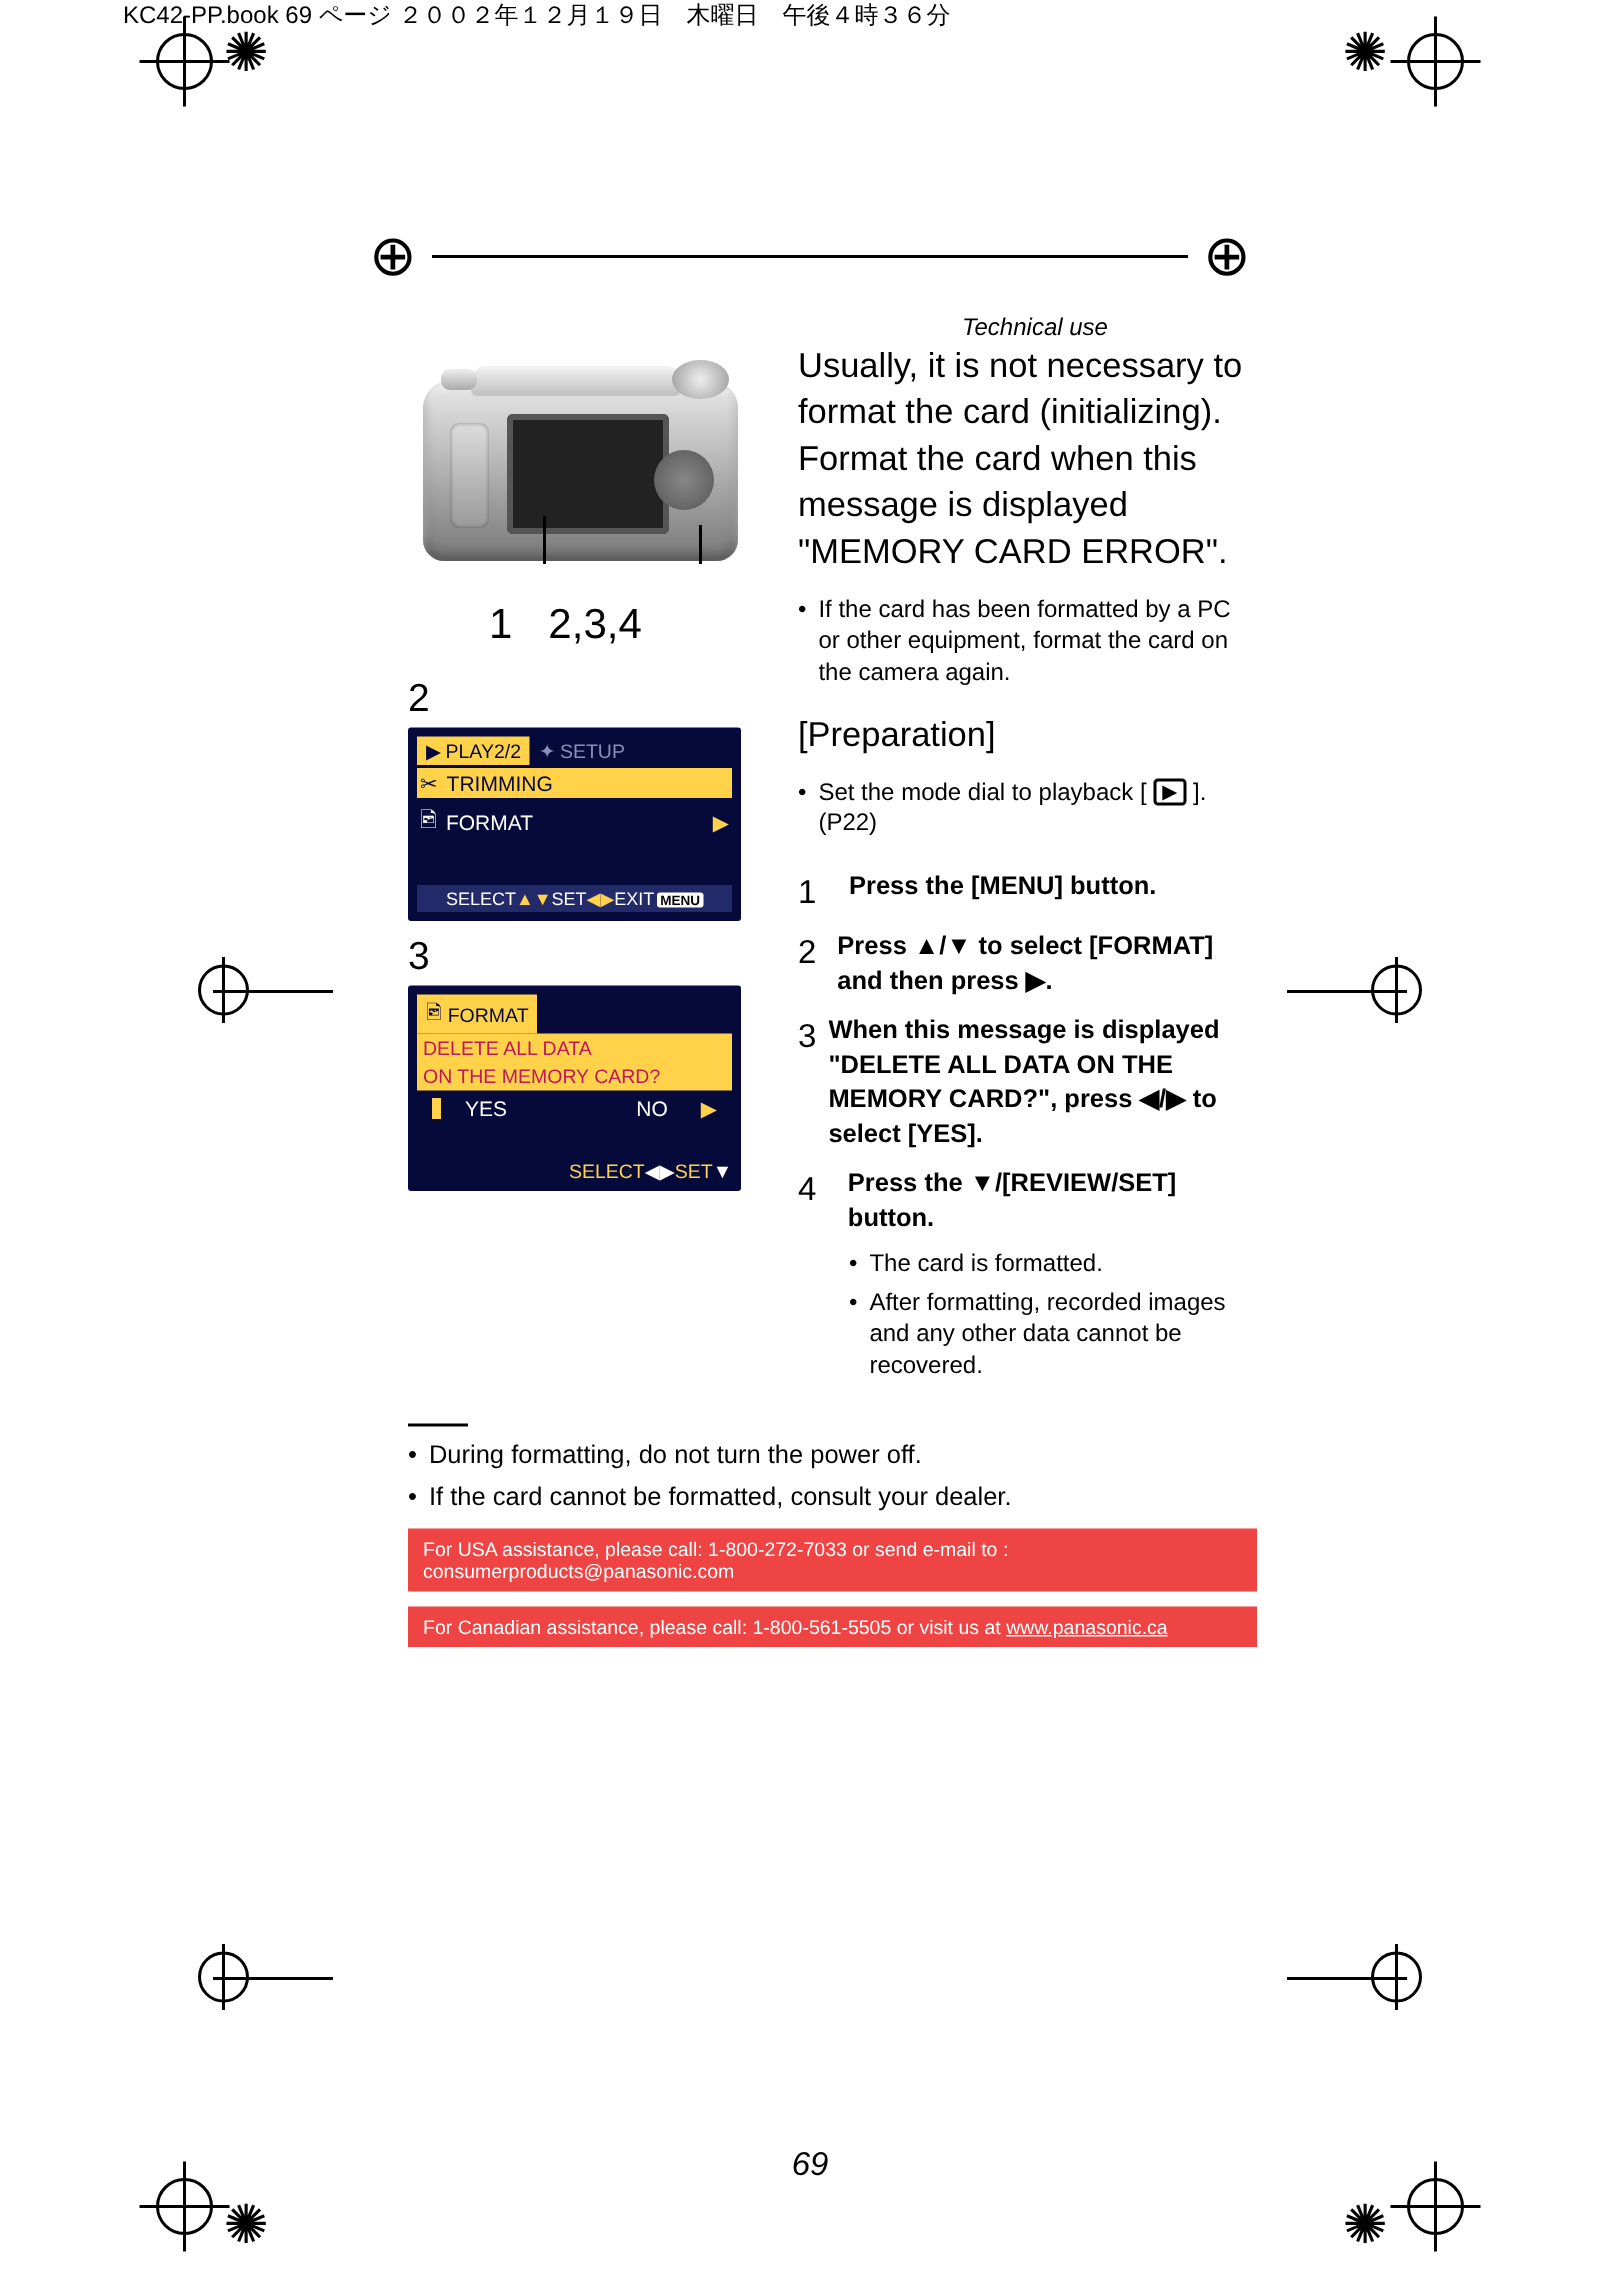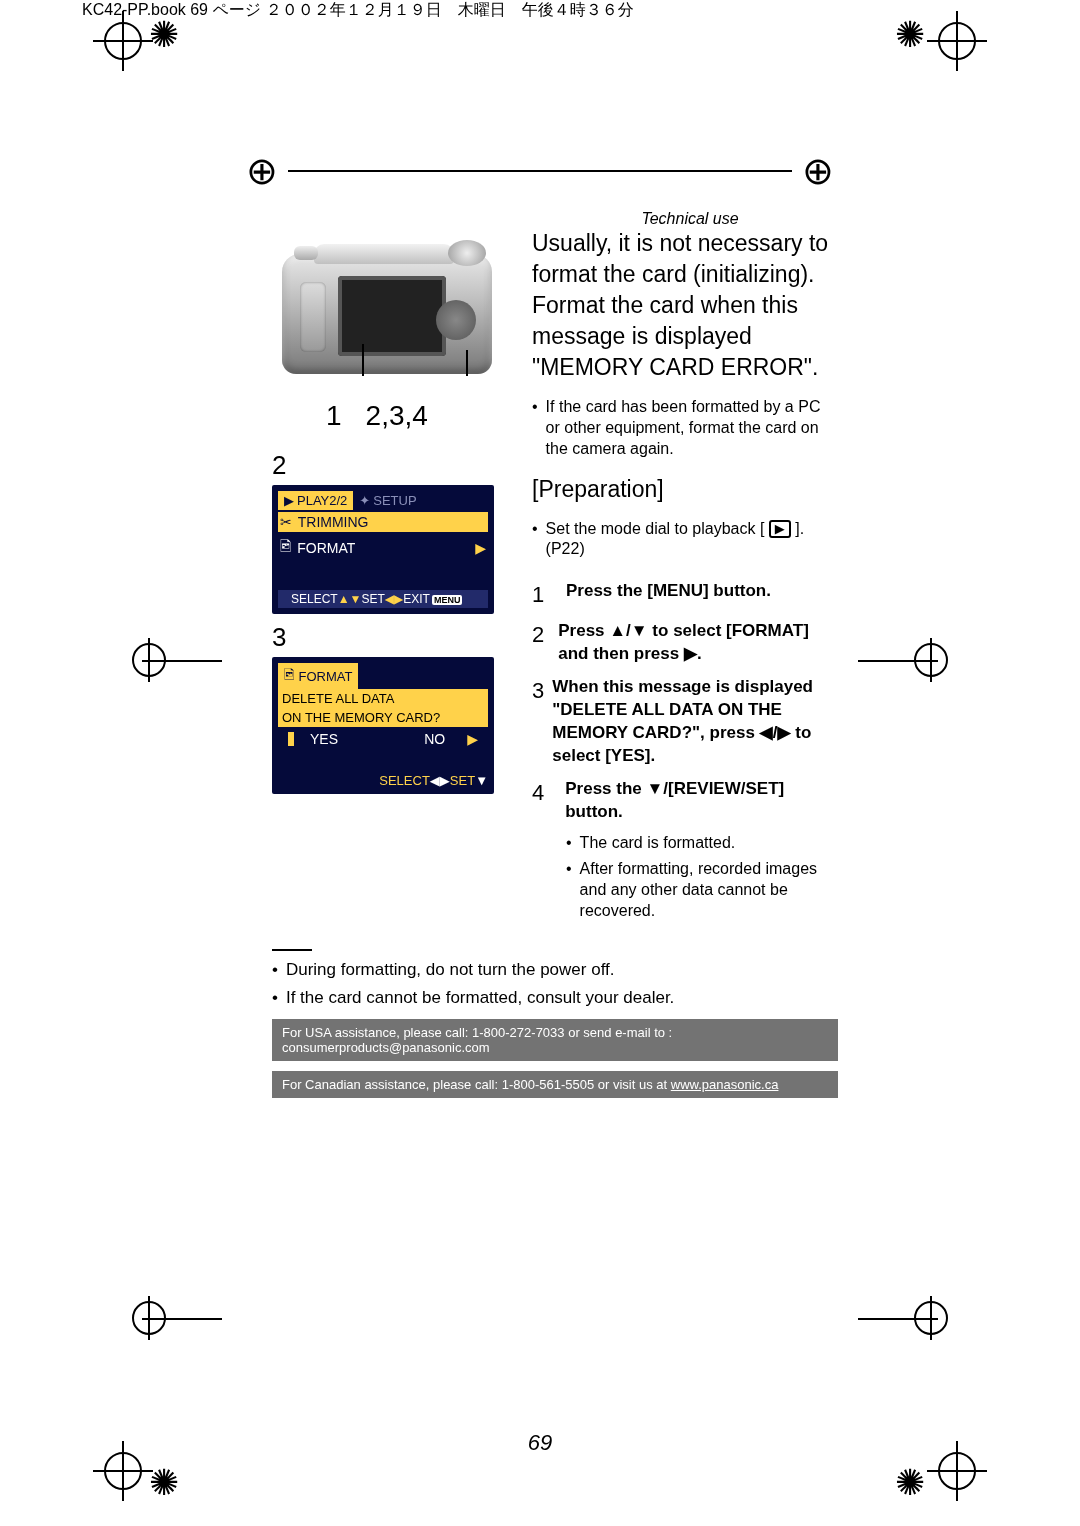--- a/index.html
+++ b/index.html
@@ -55,45 +55,45 @@
   .cam-line2{position:absolute;left:194px;top:106px;width:2px;height:26px;background:#000}
   .step-labels{display:flex;gap:24px;font-size:28px;margin:6px 0 18px 54px}
   .screen{width:210px;background:#050a3a;color:#fff;font-size:14px;border-radius:2px;padding:6px;margin-bottom:8px}
   .screen .tab-row{display:flex;gap:0;font-size:13px}
   .tab{padding:2px 6px;display:flex;align-items:center;gap:3px}
   .tab.active{background:#ffd24a;color:#050a3a}
   .tab-dim{color:#8a8fb8}
   .scr-item{display:flex;align-items:center;gap:6px;padding:2px 2px;margin-top:2px}
   .scr-item.sel{background:#ffd24a;color:#050a3a}
   .scr-item .arrow{margin-left:auto;color:#ffd24a}
-  .scr-foot{display:flex;justify-content:flex-start;font-size:12px;margin-top:28px;background:#222a6a;padding:2px 13px;color:#fff}
+  .scr-foot{display:flex;justify-content:center;font-size:12px;margin-top:28px;background:#222a6a;padding:2px 2px;color:#fff}
   .scr-foot span.sel{color:#ffd24a}
   .menu-chip{background:#fff;color:#000;font-size:9px;padding:0 2px;border-radius:2px;margin-left:2px;display:inline-block;font-weight:bold}
   .screen2-title{background:#ffd24a;color:#050a3a;display:inline-flex;align-items:center;gap:4px;padding:2px 6px;font-size:13px}
   .screen2-line{color:#fff;font-size:13px;padding:2px 0}
-  .screen2-line.hl{background:#ffd24a;color:#000000;padding:2px 4px;display:inline-block;width:100%;box-sizing:border-box}
+  .screen2-line.hl{background:#ffd24a;color:#be185d;padding:2px 4px;display:inline-block;width:100%;box-sizing:border-box}
   .yn-row{display:flex;gap:16px;padding:4px 10px;align-items:center}
   .yn-row .bar{width:6px;height:14px;background:#ffd24a}
   .yn-row .no{margin-left:auto;margin-right:6px}
   .yn-row .tri{color:#ffd24a}
   .screen2-foot{display:flex;justify-content:flex-end;font-size:13px;font-weight:normal;margin-top:22px}
   .screen2-foot .sel{color:#ffd24a}
   .screen2-foot .set{color:#ffd24a;margin-left:auto}
   .step-num{font-size:26px;margin:2px 0 4px 0}
   .bignum{font-size:22px;display:inline-block;width:26px;vertical-align:top}
   .para{font-size:23px;line-height:1.35;margin-bottom:14px}
   .bullet{display:flex;gap:8px;font-size:16px;line-height:1.3;margin-bottom:6px}
   .bullet .dot{flex:0 0 auto}
   .instr-row{display:flex;gap:8px;margin-bottom:10px;align-items:flex-start}
   .instr-row .txt{font-size:17px;font-weight:bold;line-height:1.35}
   .sub-bullet{margin-left:34px;display:flex;gap:8px;font-size:16px;line-height:1.3;margin-bottom:5px}
   .pb-icon{display:inline-block;border:2px solid #000;border-radius:3px;padding:0 4px;font-size:13px;line-height:14px;vertical-align:middle}
   .notes{margin-top:22px;font-size:17px}
   .notes .bullet{font-size:17px}
-  .black-bar{background:#737373;color:#fff;font-size:13px;padding:6px 10px;margin-top:10px}
+  .black-bar{background:#ef4444;color:#fff;font-size:13px;padding:6px 10px;margin-top:10px}
   .black-bar a{color:#fff;text-decoration:underline}
   .page-num{position:absolute;bottom:70px;left:0;right:0;text-align:center;font-style:italic;font-size:22px}
 </style>
 </head>
 <body>
 
 <div class="page">
 
   <div class="crop tl">
       <div class="ring"></div>

